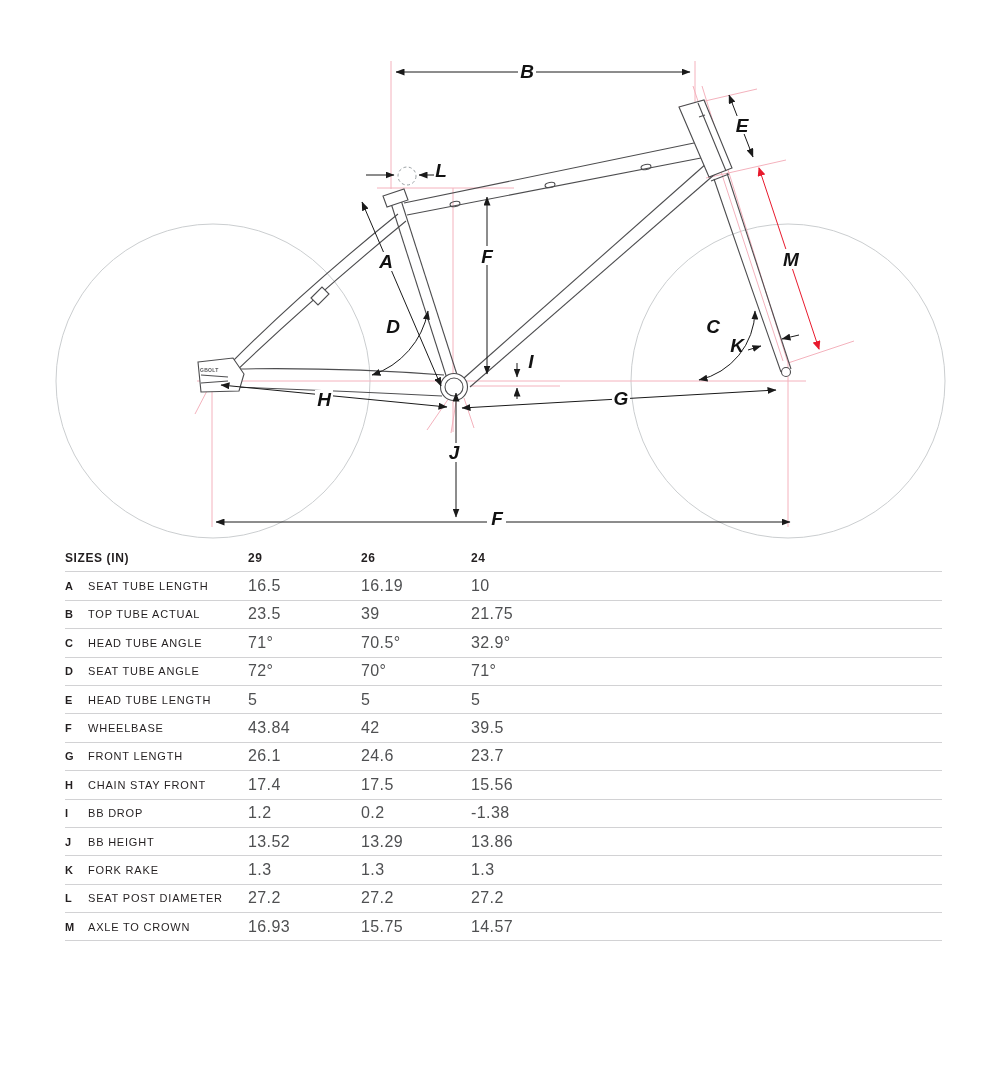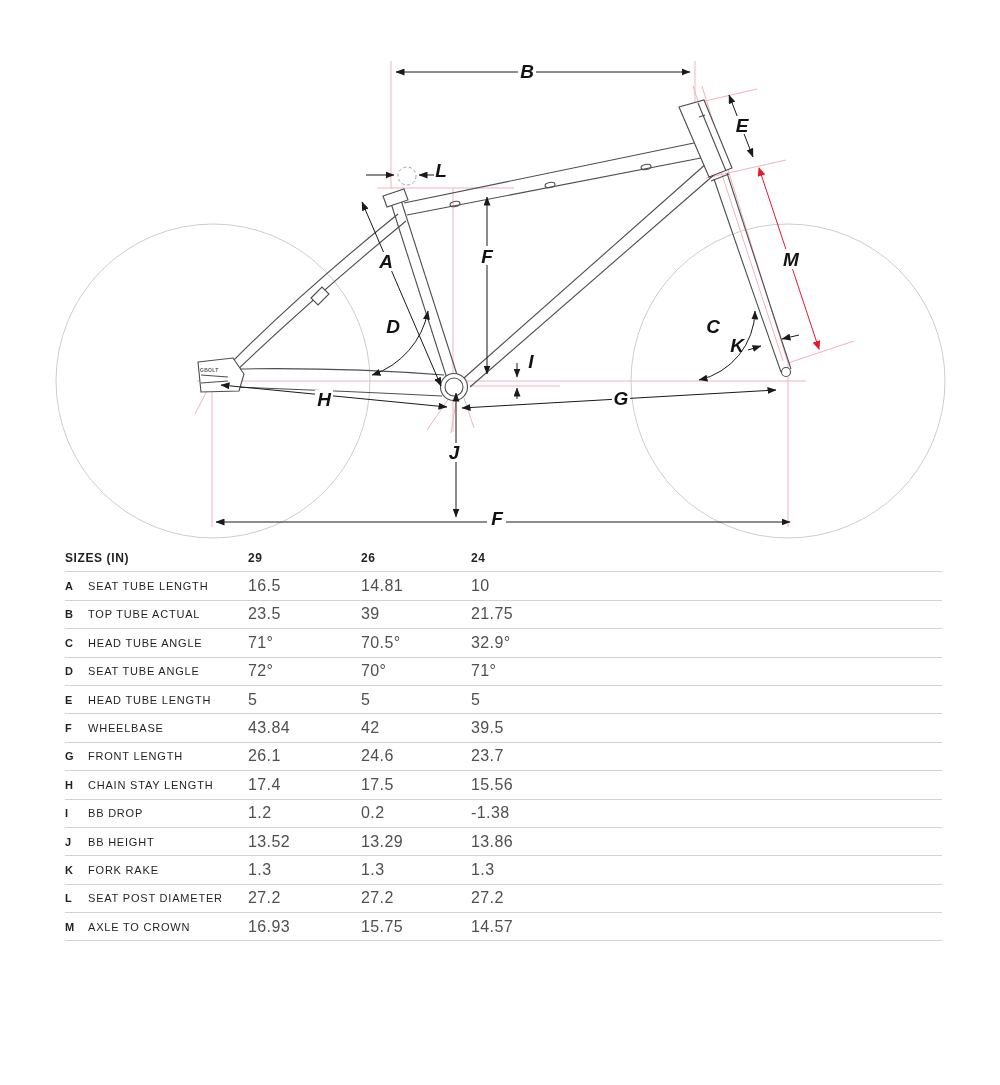--- a/index.html
+++ b/index.html
@@ -194,21 +194,21 @@
       <th>29</th>
       <th>26</th>
       <th>24</th>
     </tr>
   </thead>
   <tbody>
     <tr>
       <td class="letter">A</td>
       <td class="lbl">SEAT TUBE LENGTH</td>
       <td class="val">16.5</td>
-      <td class="val">14.81</td>
+      <td class="val">16.19</td>
       <td class="val">10</td>
     </tr>
     <tr>
       <td class="letter">B</td>
       <td class="lbl">TOP TUBE ACTUAL</td>
       <td class="val">23.5</td>
       <td class="val">39</td>
       <td class="val">21.75</td>
     </tr>
     <tr>
@@ -241,21 +241,21 @@
     </tr>
     <tr>
       <td class="letter">G</td>
       <td class="lbl">FRONT LENGTH</td>
       <td class="val">26.1</td>
       <td class="val">24.6</td>
       <td class="val">23.7</td>
     </tr>
     <tr>
       <td class="letter">H</td>
-      <td class="lbl">CHAIN STAY LENGTH</td>
+      <td class="lbl">CHAIN STAY FRONT</td>
       <td class="val">17.4</td>
       <td class="val">17.5</td>
       <td class="val">15.56</td>
     </tr>
     <tr>
       <td class="letter">I</td>
       <td class="lbl">BB DROP</td>
       <td class="val">1.2</td>
       <td class="val">0.2</td>
       <td class="val">-1.38</td>

